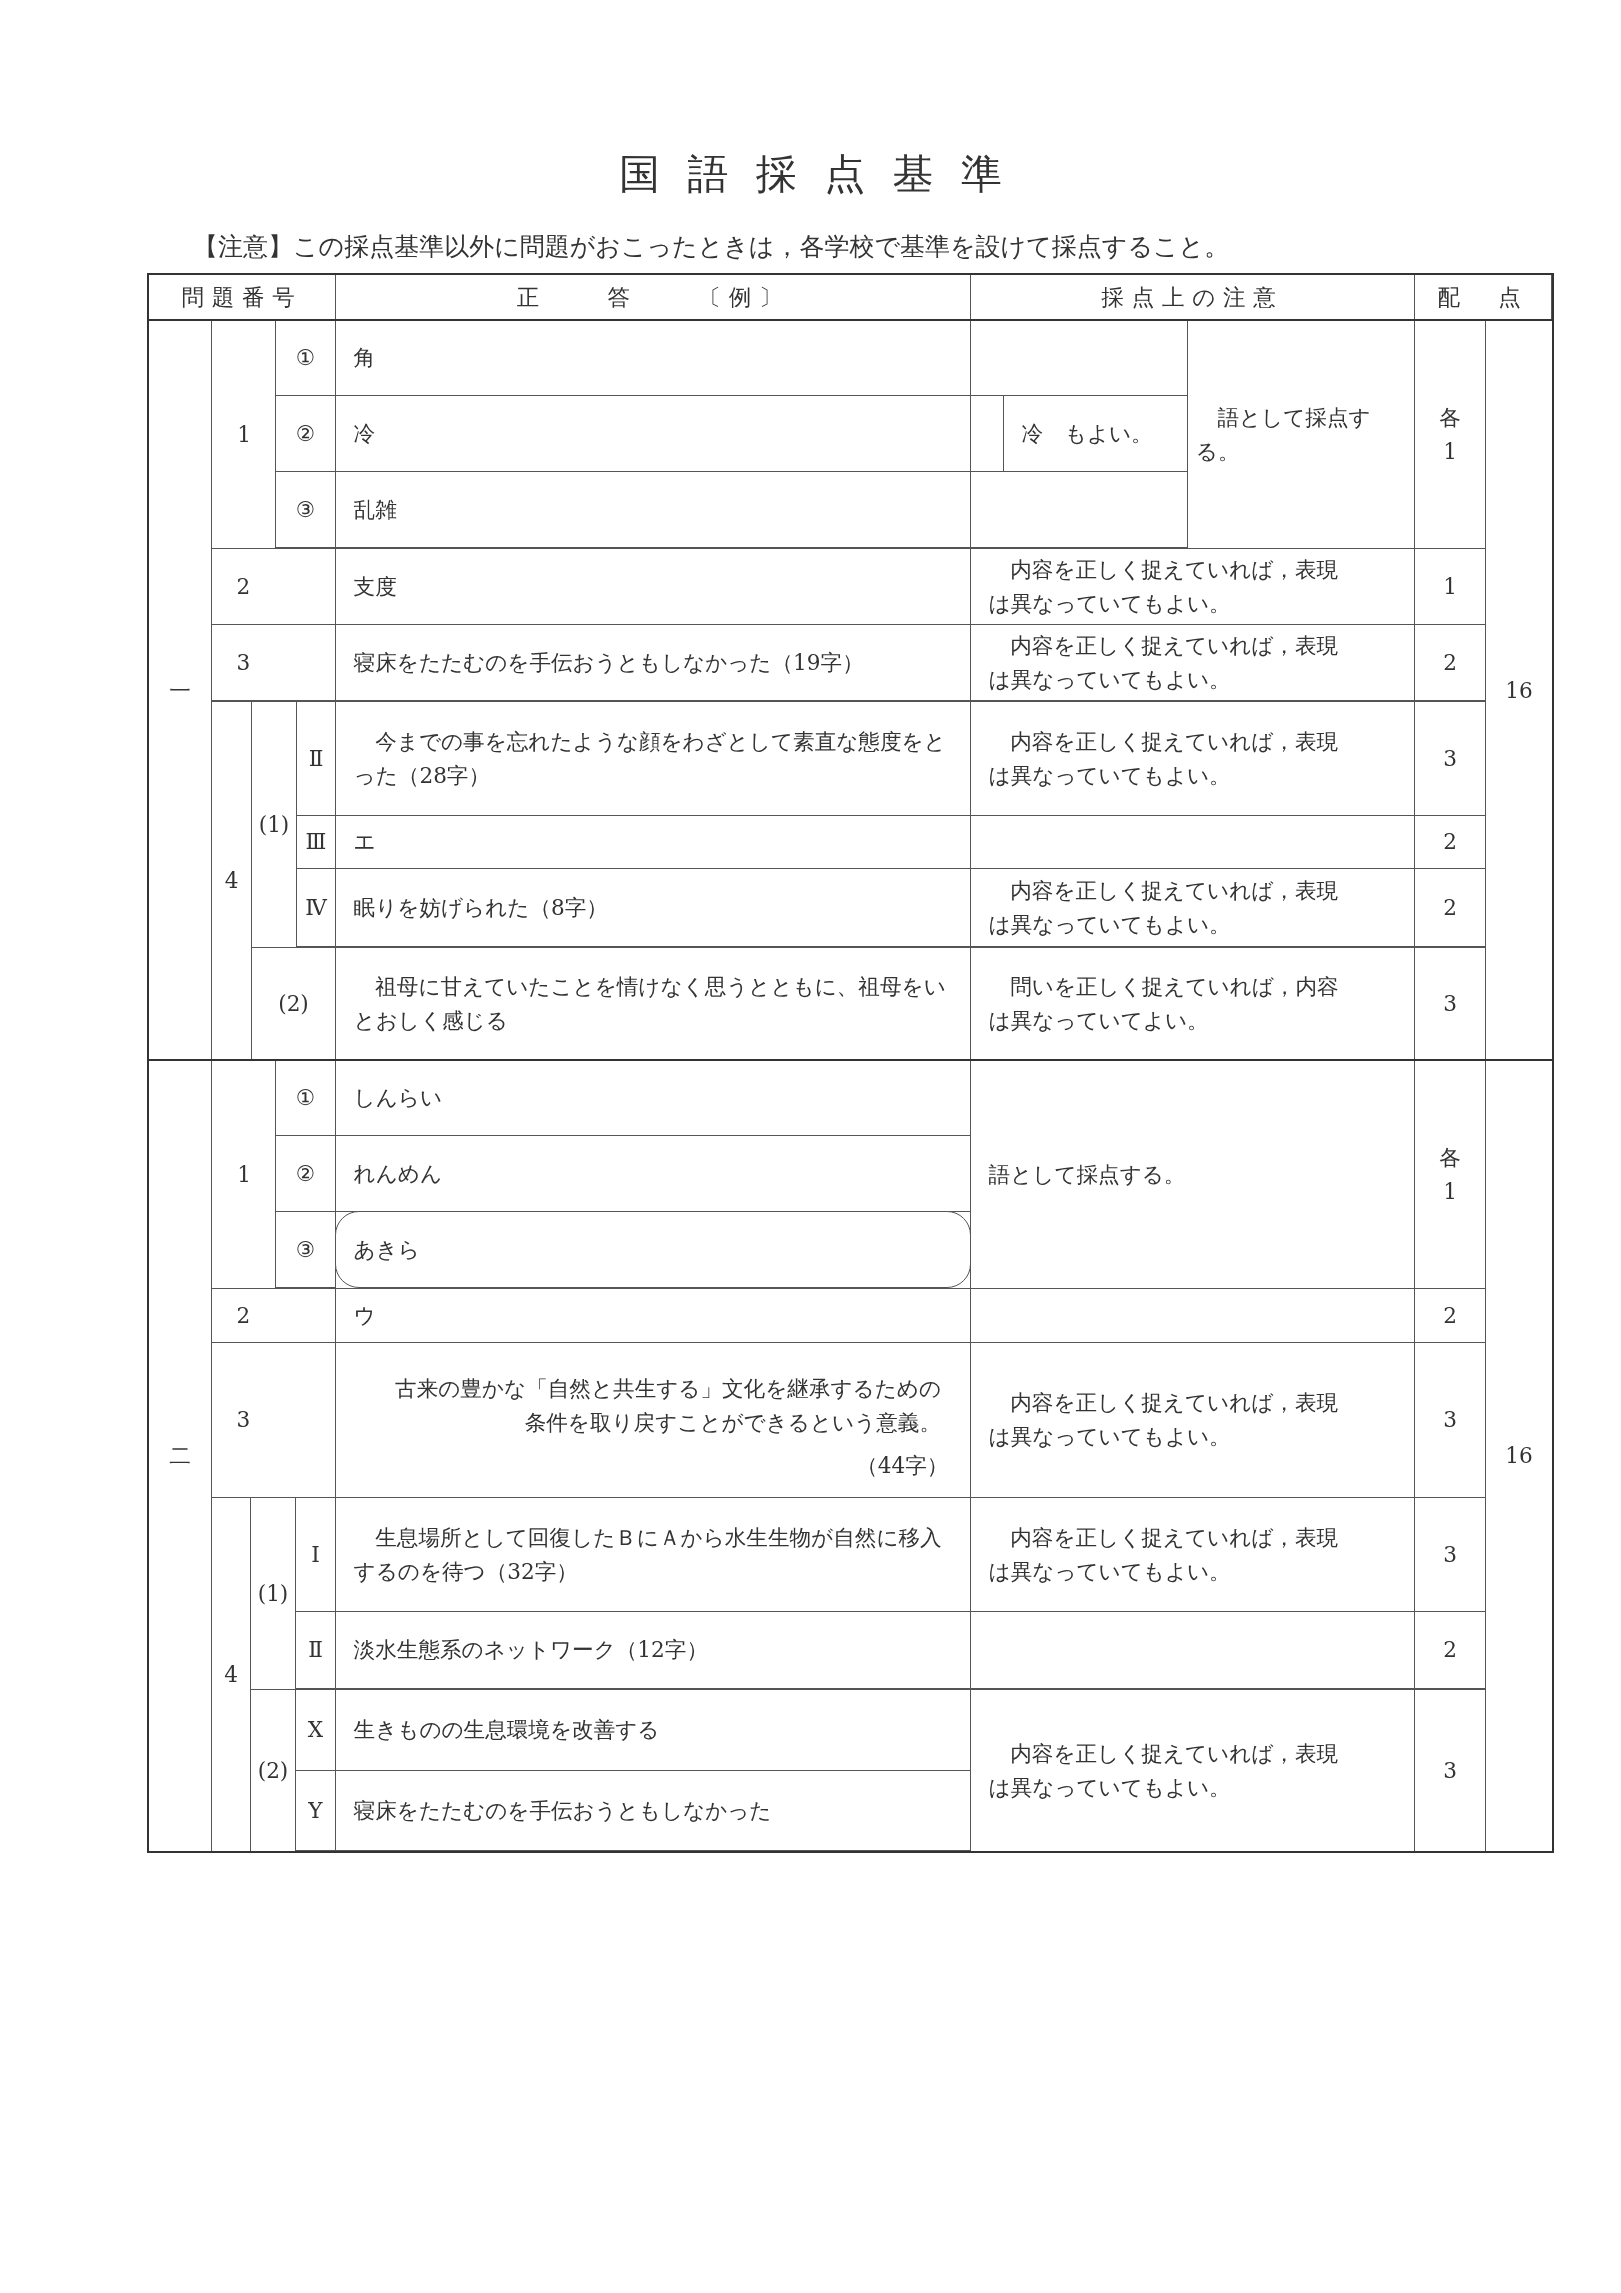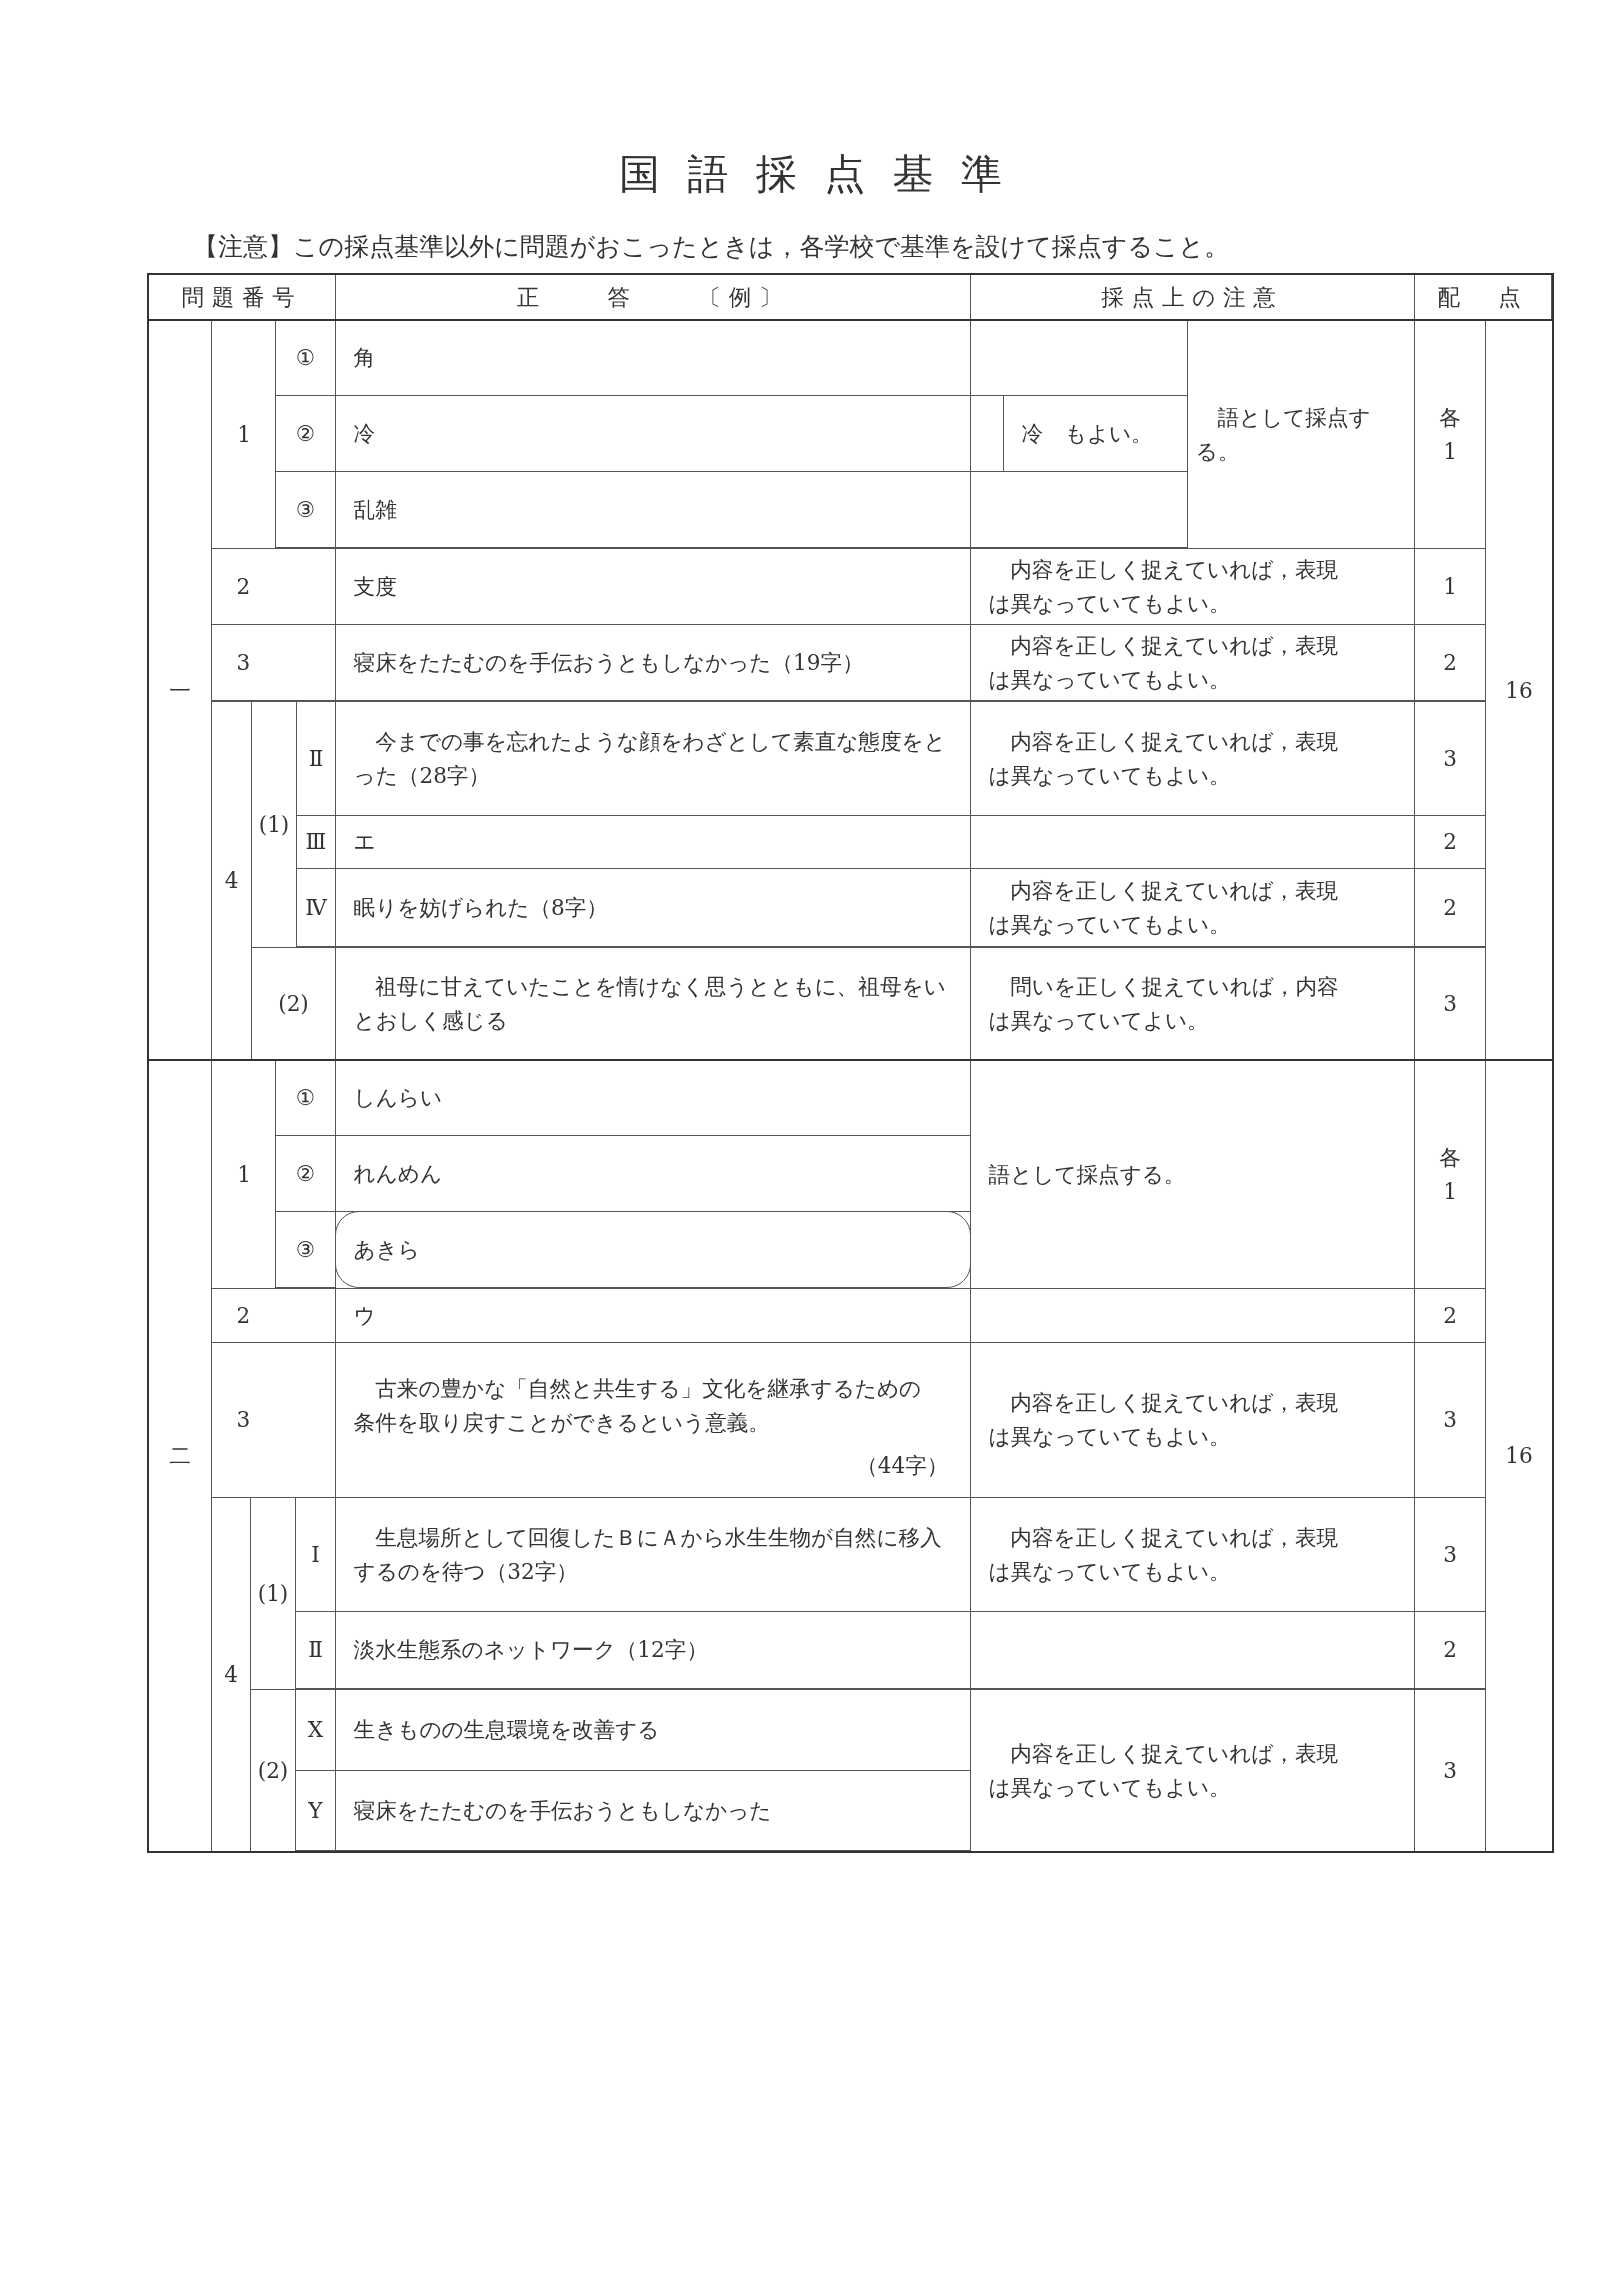--- a/index.html
+++ b/index.html
@@ -214,21 +214,21 @@
 <div class="cell left" style="left:970px;top:1288px;width:445px;height:55px;">
     <span></span>
   </div>
 <div class="cell center" style="left:1414px;top:1288px;width:72px;height:55px;">
     <span>2</span>
   </div>
 
 <div class="cell left" style="left:211px;top:1342px;width:125px;height:156px;padding-left:24.5px;">
     <span>3</span>
   </div>
-<div class="cell left" style="left:335px;top:1342px;width:636px;height:156px;padding-right:29px;">
+<div class="cell left" style="left:335px;top:1342px;width:636px;height:156px;padding-right:29px;text-align:right;">
     <span class="txt indent" style="margin-top:-27.4px;">古来の豊かな「自然と共生する」文化を継承するための条件を取り戻すことができるという意義。</span>
     <span class="right-abs">（44字）</span>
   </div>
 <div class="cell left" style="left:970px;top:1342px;width:445px;height:156px;padding-right:59px;">
     <span class="txt indent">内容を正しく捉えていれば，表現は異なっていてもよい。</span>
   </div>
 <div class="cell center" style="left:1414px;top:1342px;width:72px;height:156px;">
     <span>3</span>
   </div>
 

